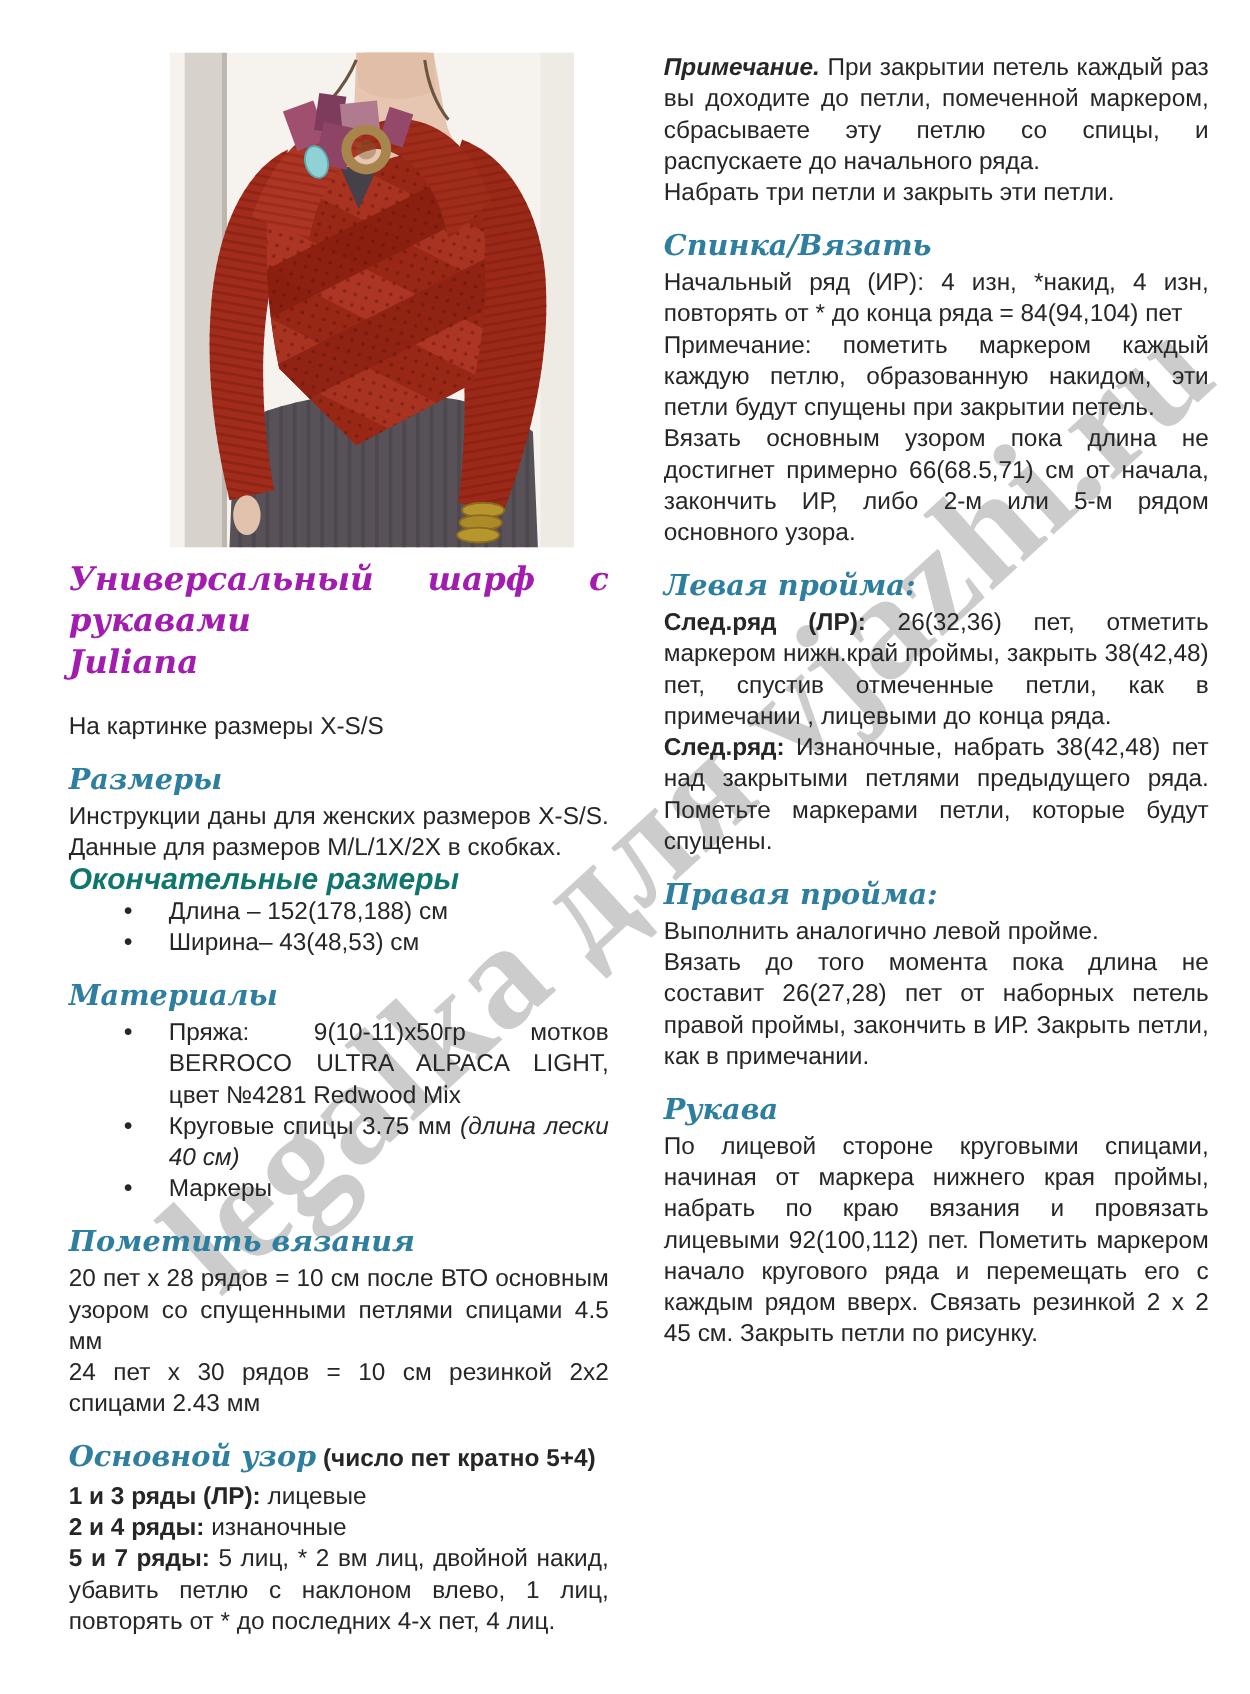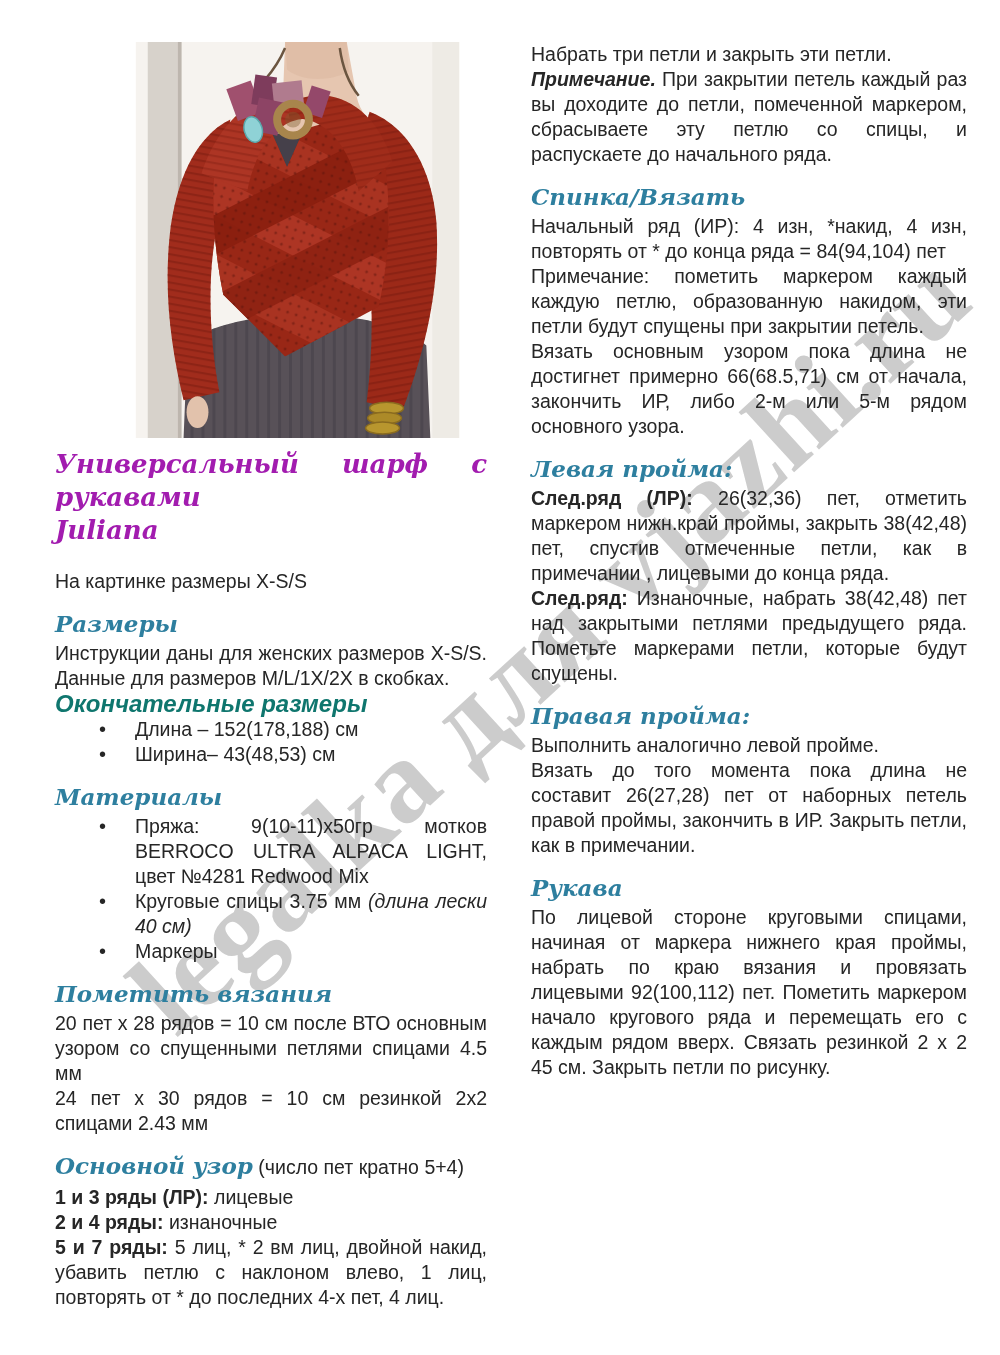--- a/index.html
+++ b/index.html
@@ -34,21 +34,21 @@
   }
   .title-line1{text-align:justify;text-align-last:justify;}
   .title-line2{text-align:left;}
 
   h2.section{
     margin:15px 0 3px 0;
     font-family:"DejaVu Serif",serif;font-style:italic;font-weight:bold;
     font-size:23px;line-height:29px;color:#2e7f9f;
   }
   h2.section .suffix{
-    font-family:"Liberation Sans",sans-serif;font-style:normal;font-weight:normal;
+    font-family:"Liberation Sans",sans-serif;font-style:normal;font-weight:bold;
     font-size:19.5px;color:#262626;
   }
   h3.subsection{
     margin:0;
     font-family:"Liberation Sans",sans-serif;font-style:italic;font-weight:bold;
     font-size:24px;line-height:26px;color:#0f766e;
   }
 
   p.body{margin:0;text-align:justify;line-height:25px;}
   p.gap-top{margin-top:22px;}
@@ -193,22 +193,22 @@
 
       <h2 class="section"><span>Основной узор</span><span class="suffix"> (число пет кратно 5+4)</span></h2>
       <p class="body"><span class="b">1 и 3 ряды (ЛР):</span><span> лицевые</span></p>
       <p class="body"><span class="b">2 и 4 ряды:</span><span> изнаночные</span></p>
       <p class="body"><span class="b">5 и 7 ряды:</span><span> 5 лиц, * 2 вм лиц, двойной накид, убавить петлю с наклоном влево, 1 лиц, повторять от * до последних 4-х пет, 4 лиц.</span></p>
 
     </div>
 
     <div class="col-right">
 
+      <p class="body"><span class="bi">Примечание.</span><span> При закрытии петель каждый раз вы доходите до петли, помеченной маркером, сбрасываете эту петлю со спицы, и распускаете до начального ряда.</span></p>
       <p class="body">Набрать три петли и закрыть эти петли.</p>
-      <p class="body"><span class="bi">Примечание.</span><span> При закрытии петель каждый раз вы доходите до петли, помеченной маркером, сбрасываете эту петлю со спицы, и распускаете до начального ряда.</span></p>
 
       <h2 class="section">Спинка/Вязать</h2>
       <p class="body">Начальный ряд (ИР): 4 изн, *накид, 4 изн, повторять от * до конца ряда = 84(94,104) пет</p>
       <p class="body">Примечание: пометить маркером каждый каждую петлю, образованную накидом, эти петли будут спущены при закрытии петель.</p>
       <p class="body">Вязать основным узором пока длина не достигнет примерно 66(68.5,71) см от начала, закончить ИР, либо 2-м или 5-м рядом основного узора.</p>
 
       <h2 class="section">Левая пройма:</h2>
       <p class="body"><span class="b">След.ряд (ЛР):</span><span> 26(32,36) пет, отметить маркером нижн.край проймы, закрыть 38(42,48) пет, спустив отмеченные петли, как в примечании , лицевыми до конца ряда.</span></p>
       <p class="body"><span class="b">След.ряд:</span><span> Изнаночные, набрать 38(42,48) пет над закрытыми петлями предыдущего ряда. Пометьте маркерами петли, которые будут спущены.</span></p>
 

